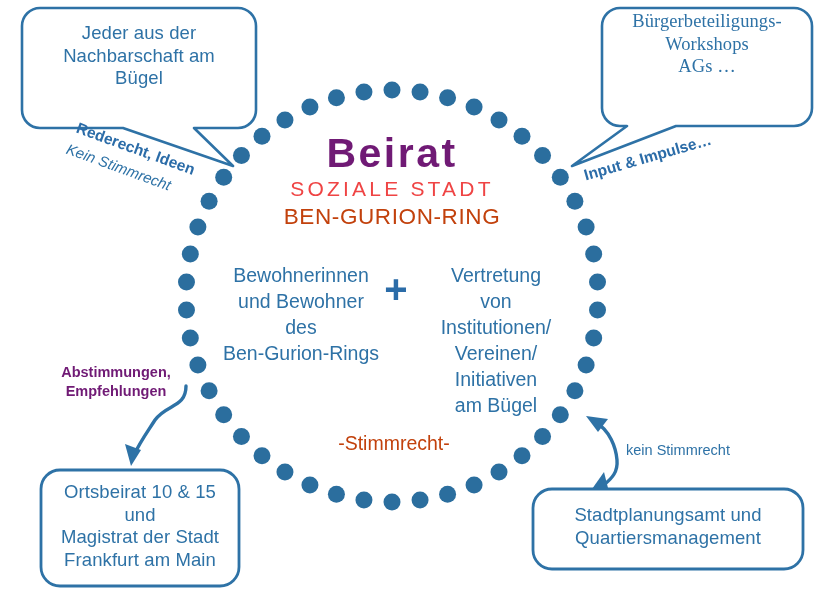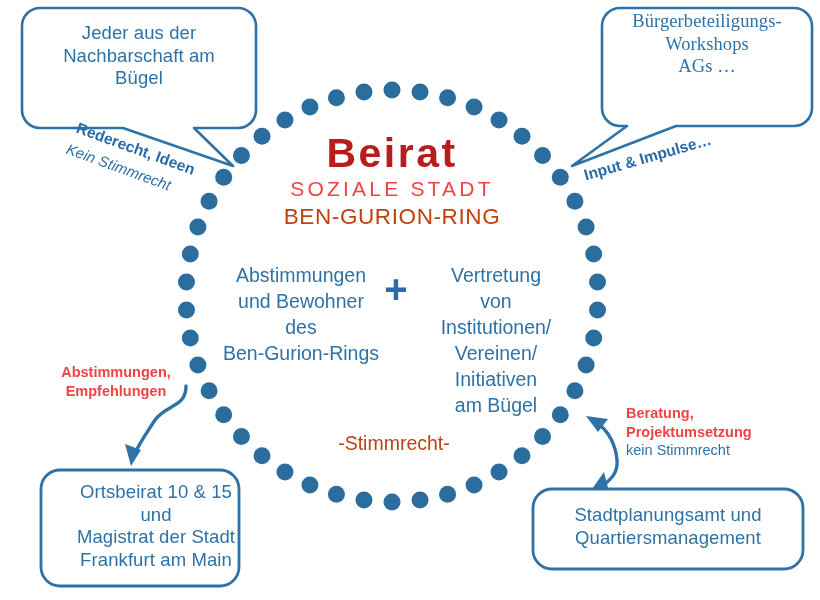--- a/index.html
+++ b/index.html
@@ -36,21 +36,21 @@
   .box-text {
     font-size: 18.5px;
     color: #2E72A6;
     letter-spacing: 0.1px;
   }
 
   
   #title-beirat {
     font-size: 41px;
     font-weight: bold;
-    color: #b91c1c;
+    color: #701a75;
     letter-spacing: 2.5px;
   }
   #title-sub1 {
     font-size: 21px;
     color: #ef4444;
     letter-spacing: 3.2px;
   }
   #title-sub2 {
     font-size: 22.5px;
     color: #c2410c;
@@ -65,21 +65,21 @@
   }
   #stimmrecht {
     font-size: 19.5px;
     color: #c2410c;
   }
 
   
   .anno-bold {
     font-size: 14.5px;
     font-weight: bold;
-    color: #ef4444;
+    color: #701a75;
     line-height: 1.28;
   }
   .anno-reg {
     font-size: 14.5px;
     font-weight: normal;
     color: #2E72A6;
     line-height: 1.28;
   }
   .rot-bold {
     font-size: 15.5px;
@@ -190,44 +190,42 @@
   <div class="txt box-text" style="left:612px; top:10px; width:190px;font-family:Liberation Serif, serif;">Bürgerbeteiligungs-
 Workshops
 AGs …</div>
 
   <div class="rot-bold" style="position:absolute; left:582px; top:167px; transform:rotate(-16deg); transform-origin:left top;">Input &amp; Impulse…</div>
 
   <div class="txt" id="title-beirat" style="left:262px; top:128px; width:260px;">Beirat</div>
   <div class="txt" id="title-sub1" style="left:262px; top:176px; width:260px;">SOZIALE STADT</div>
   <div class="txt" id="title-sub2" style="left:252px; top:203px; width:280px;">BEN-GURION-RING</div>
 
-  <div class="txt center-col" style="left:212px; top:263px; width:178px;">Abstimmungen
+  <div class="txt center-col" style="left:212px; top:263px; width:178px;">Bewohnerinnen
 und Bewohner
 des
 Ben-Gurion-Rings</div>
 
   <div class="txt" style="left:383px; top:265px; width:26px; font-size:40px; font-weight:bold; color:#2B6CA8;">+</div>
 
   <div class="txt center-col" style="left:420px; top:263px; width:152px;">Vertretung
 von
 Institutionen/
 Vereinen/
 Initiativen
 am Bügel</div>
 
   <div class="txt" id="stimmrecht" style="left:320px; top:432px; width:148px;">-Stimmrecht-</div>
 
   <div class="txt anno-bold" style="left:42px; top:363px; width:148px; text-align:center;">Abstimmungen,
 Empfehlungen</div>
 
-  <div class="txt box-text" style="left:58px; top:481px; width:196px;">Ortsbeirat 10 &amp; 15
+  <div class="txt box-text" style="left:42px; top:481px; width:196px;">Ortsbeirat 10 &amp; 15
 und
 Magistrat der Stadt
 Frankfurt am Main</div>
 
-  <div class="txt anno-bold" style="left:626px; top:404px; width:190px; text-align:left;">Beratung,
-Projektumsetzung</div>
   <div class="txt anno-reg" style="left:626px; top:441px; width:190px; text-align:left;">kein Stimmrecht</div>
 
   <div class="txt box-text" style="left:537px; top:504px; width:262px;">Stadtplanungsamt und
 Quartiersmanagement</div>
 
 </div>
 
 </body></html>

